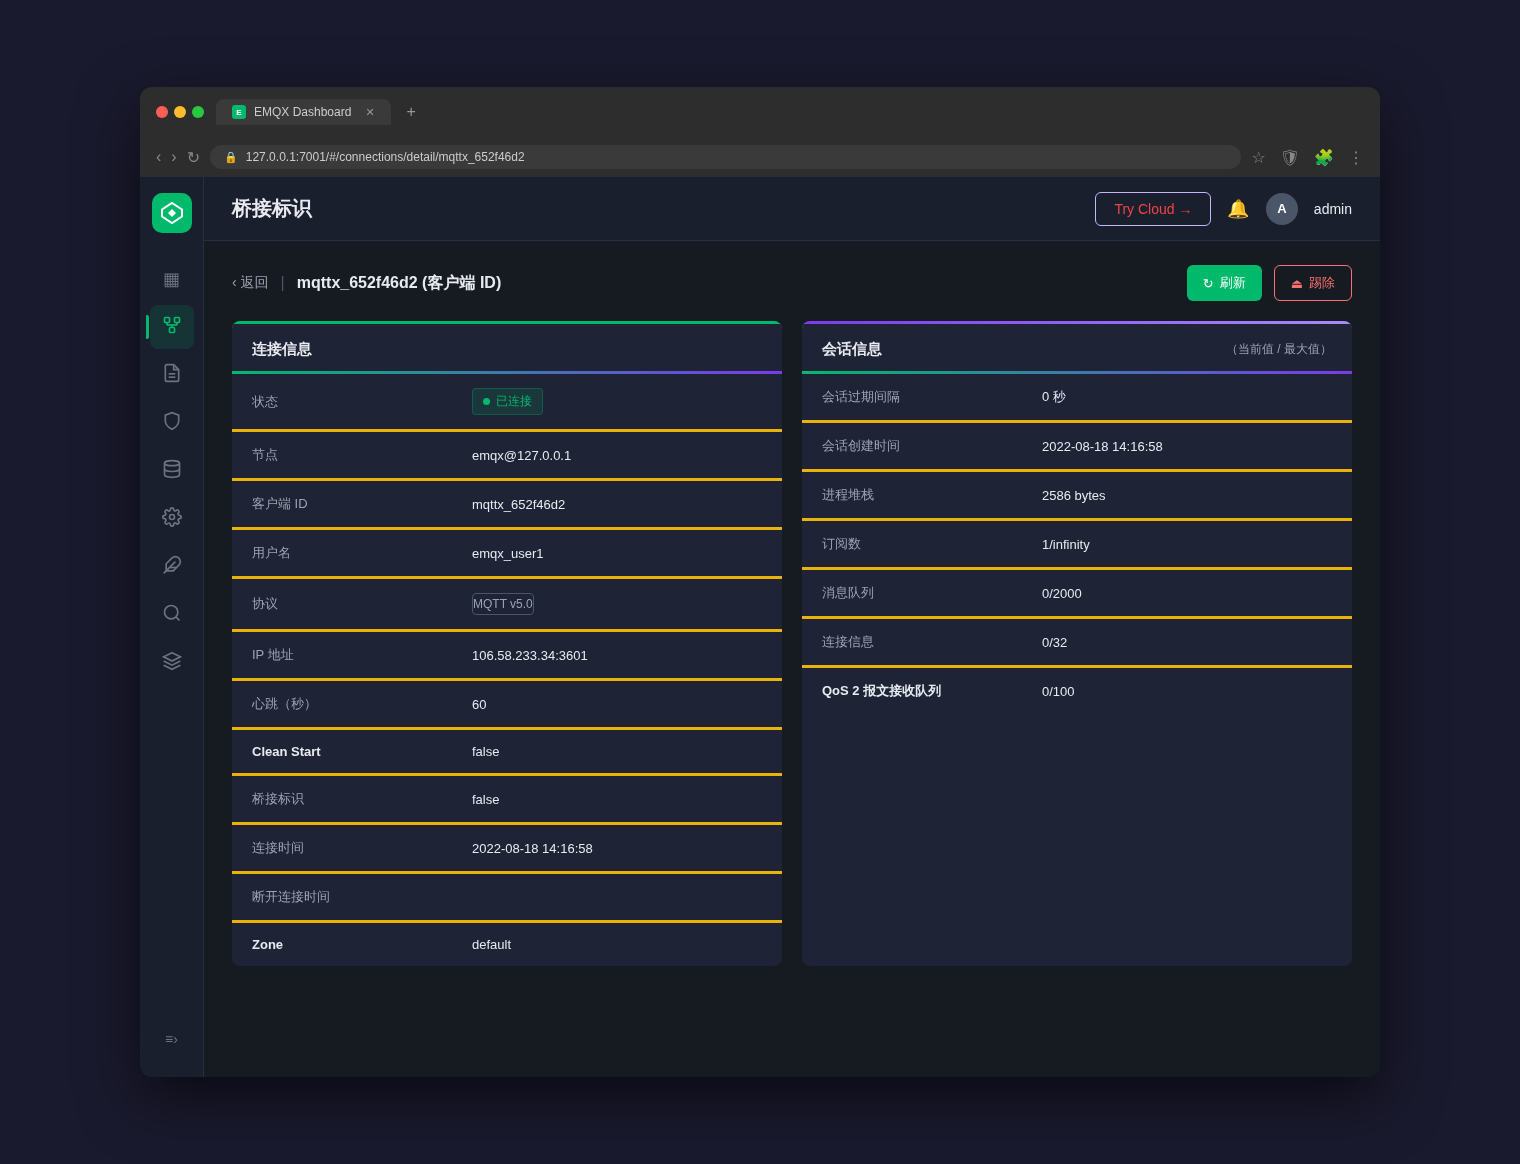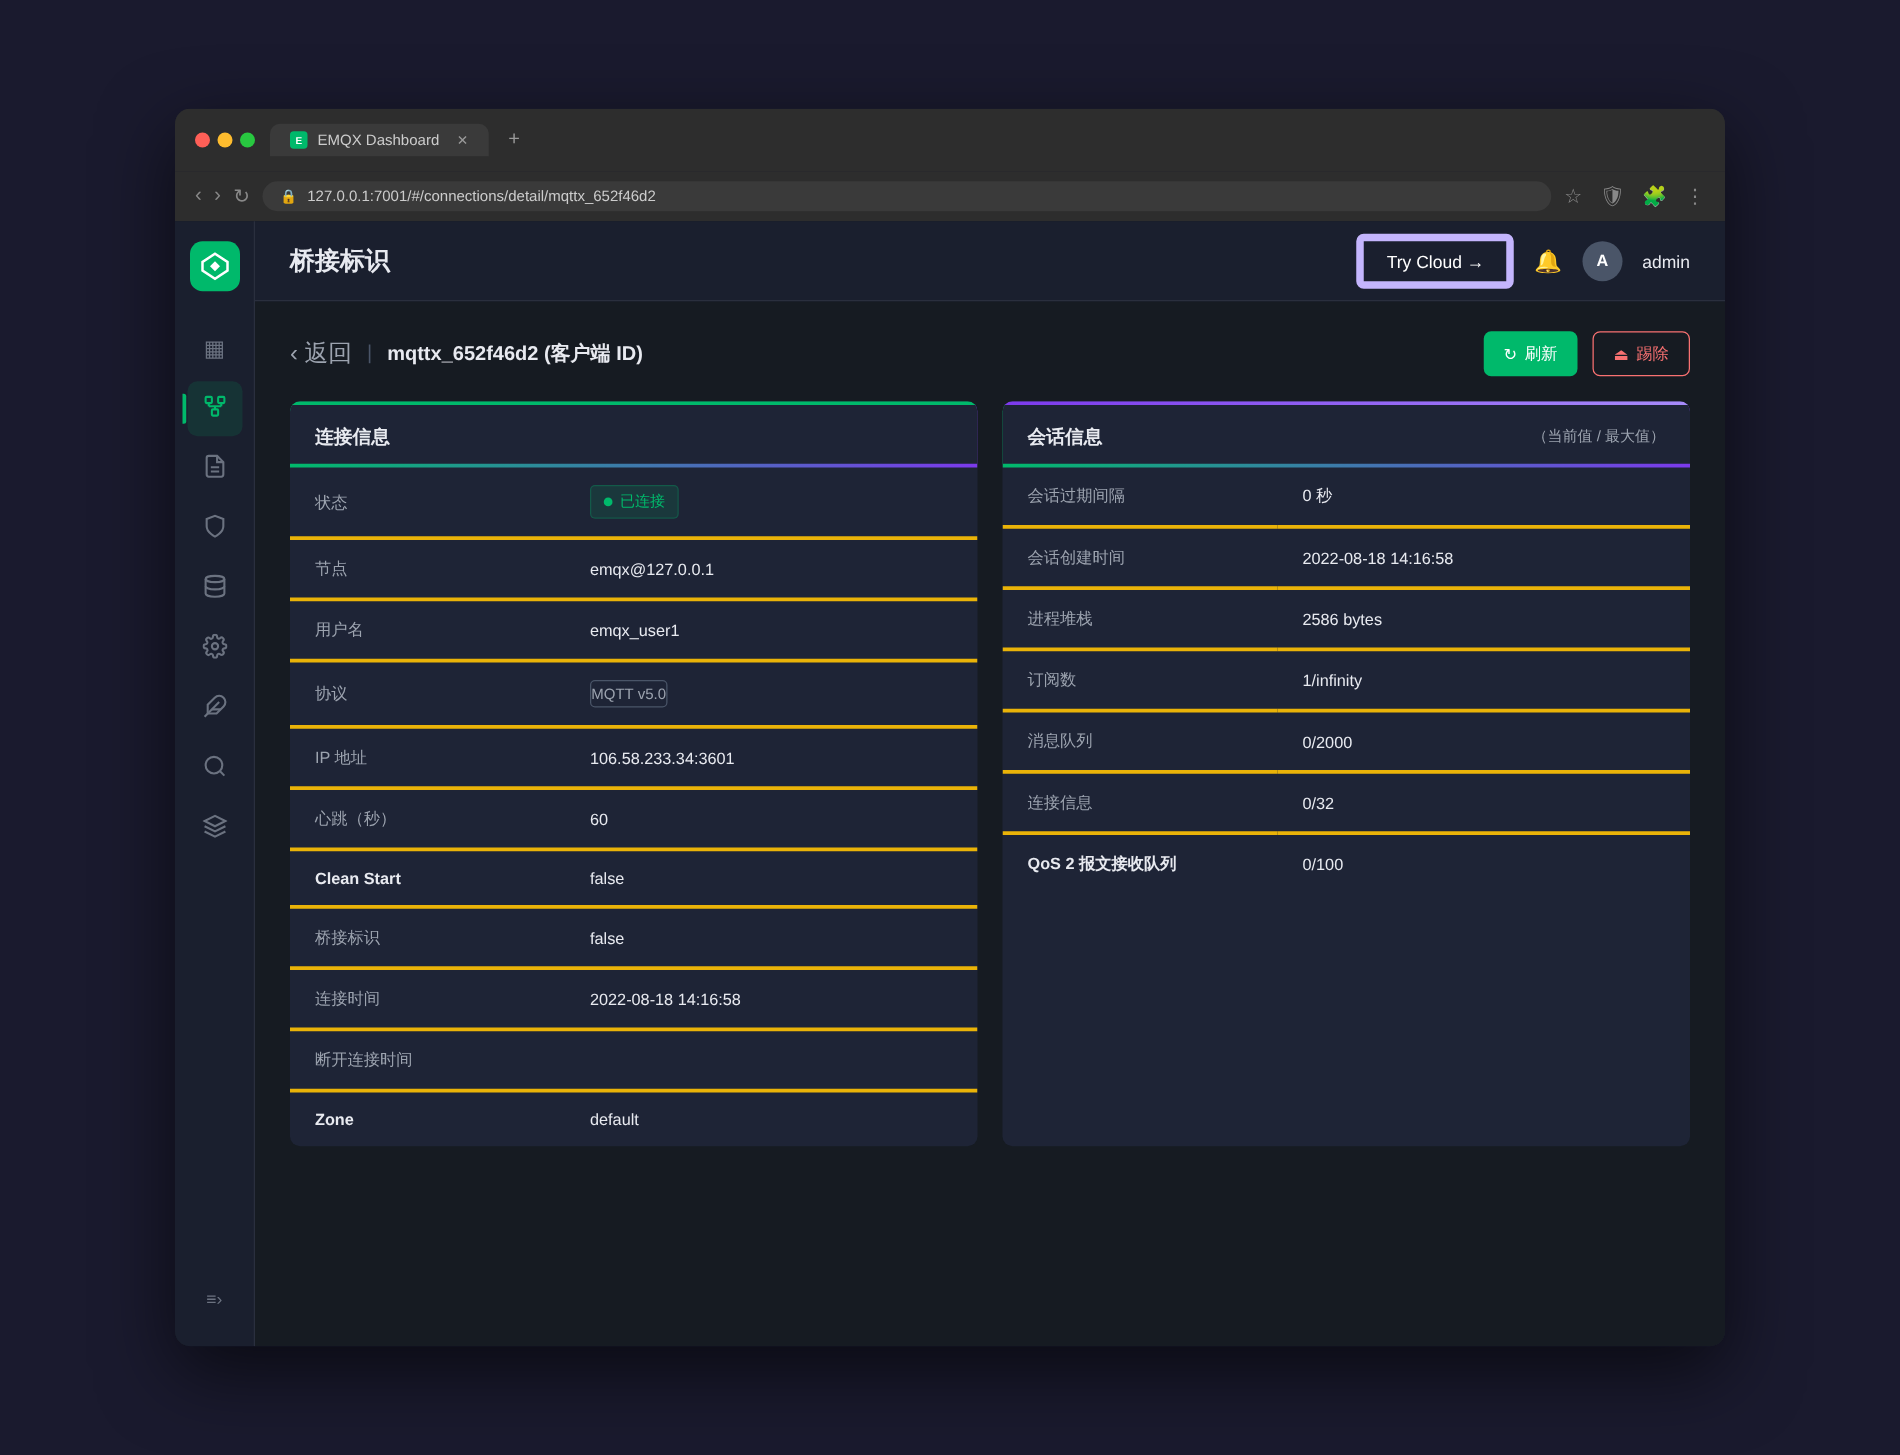--- a/index.html
+++ b/index.html
@@ -179,23 +179,23 @@
       border-bottom: 1px solid #2a2f3e;
       gap: 16px;
     }
     .header-title {
       font-size: 20px;
       font-weight: 600;
       color: #e8eaf0;
       flex: 1;
     }
     .try-cloud-btn {
-      border: 6px solid #c4b5fd;
+      border: 1px solid #c4b5fd;
       background: transparent;
-      color: #ffffff;
+      color: #ef4444;
       padding: 8px 18px;
       border-radius: 6px;
       font-size: 14px;
       cursor: pointer;
       display: flex;
       align-items: center;
       gap: 8px;
     }
     .header-bell {
       color: #6b7280;
@@ -233,21 +233,21 @@
 
     
     .breadcrumb {
       display: flex;
       align-items: center;
       gap: 12px;
       margin-bottom: 20px;
     }
     .back-btn {
       color: #9ca3af;
-      font-size: 19px;
+      font-size: 14px;
       cursor: pointer;
       display: flex;
       align-items: center;
       gap: 4px;
     }
     .breadcrumb-divider {
       color: #4a5568;
       font-size: 16px;
     }
     .breadcrumb-title {
@@ -547,20 +547,24 @@
                       <span class="status-dot"></span>
                       <span>已连接</span>
                     </span>
                   </td>
                 </tr>
                 <tr class="info-row">
                   <td class="info-label">节点</td>
                   <td class="info-value">emqx@127.0.0.1</td>
                 </tr>
                 <tr class="info-row">
+                  <td class="info-label">客户端 ID</td>
+                  <td class="info-value">mqttx_652f46d2</td>
+                </tr>
+                <tr class="info-row">
                   <td class="info-label">用户名</td>
                   <td class="info-value">emqx_user1</td>
                 </tr>
                 <tr class="info-row">
                   <td class="info-label">协议</td>
                   <td class="info-value">
                     <span class="protocol-badge">MQTT v5.0</span>
                   </td>
                 </tr>
                 <tr class="info-row">

